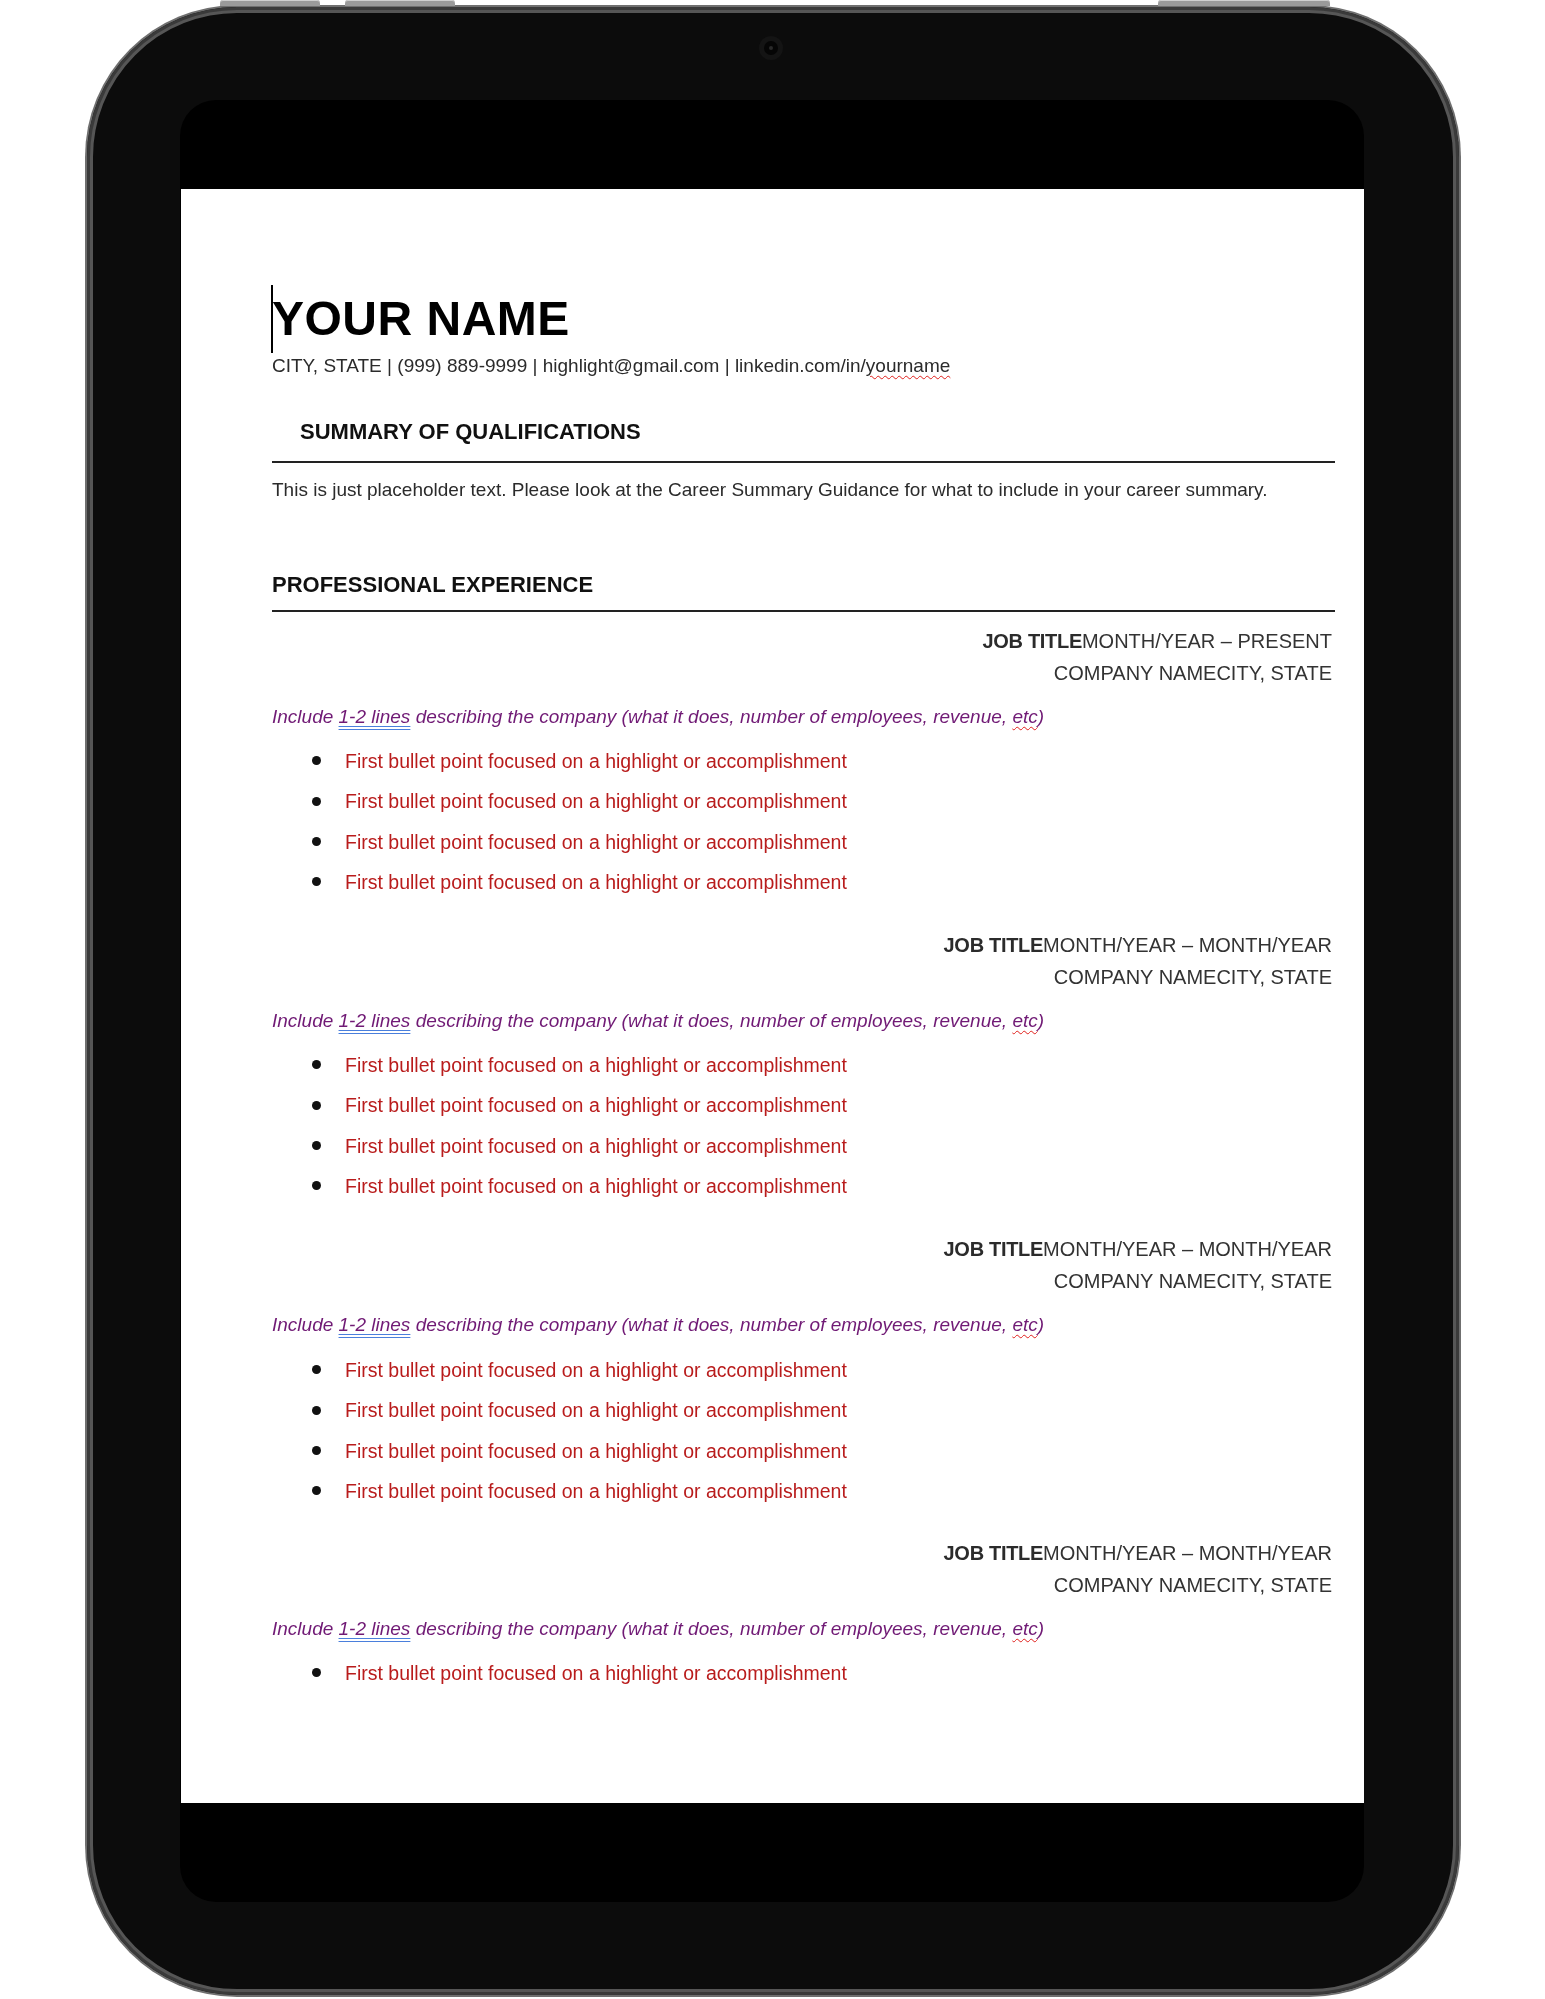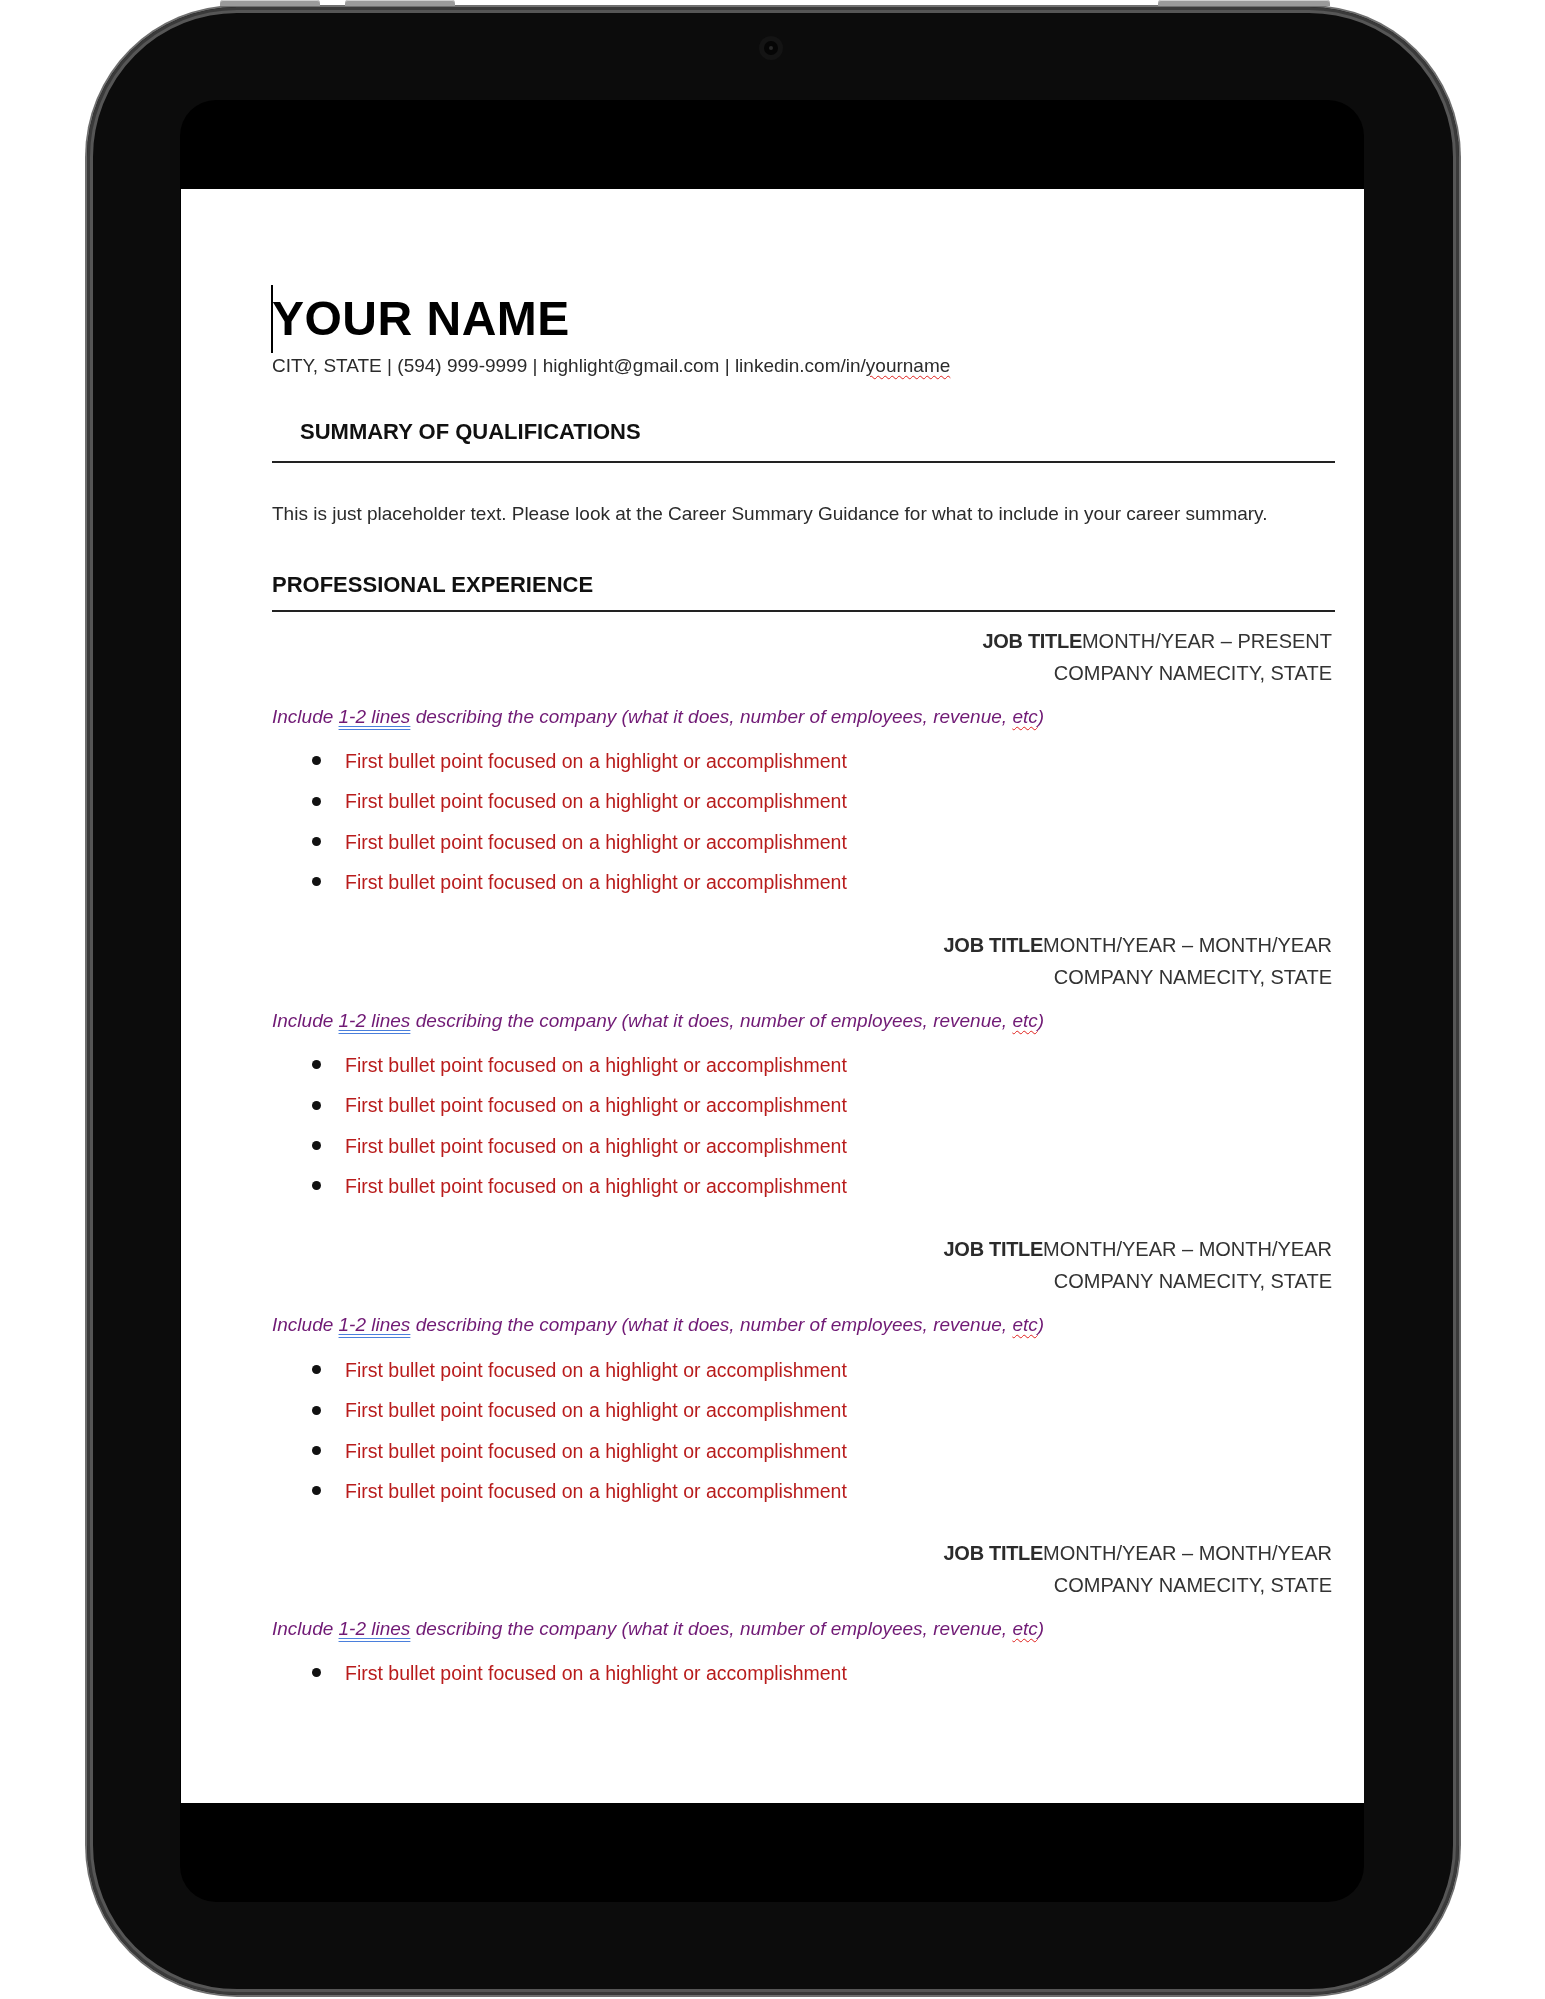--- a/index.html
+++ b/index.html
@@ -59,26 +59,26 @@
   <div class="side-btn" style="left:1071px;width:172px;top:-7px;"></div>
 </div>
 <div class="camera"></div>
 <div class="screen"></div>
 
 <div class="page">
   <div class="cursor"></div>
   <div class="abs name">YOUR NAME</div>
 
   <div class="abs contact">
-    <span>CITY, STATE</span><span> | </span><span>(594) 999-9999</span><span> | </span><span>highlight@gmail.com</span><span> | </span><span>linkedin.com/in/</span><span class="squiggle-red">yourname</span>
+    <span>CITY, STATE</span><span> | </span><span>(999) 889-9999</span><span> | </span><span>highlight@gmail.com</span><span> | </span><span>linkedin.com/in/</span><span class="squiggle-red">yourname</span>
   </div>
 
   <div class="abs section-title" style="top:229px;margin-left:28px;">SUMMARY OF QUALIFICATIONS</div>
   <div class="rule" style="top:272px;"></div>
-  <div class="abs body-text" style="top:285px;margin-top:24px;">This is just placeholder text. Please look at the Career Summary Guidance for what to include in your career summary.</div>
+  <div class="abs body-text" style="top:285px;">This is just placeholder text. Please look at the Career Summary Guidance for what to include in your career summary.</div>
 
   <div class="abs section-title" style="top:382px;">PROFESSIONAL EXPERIENCE</div>
   <div class="rule" style="top:421px;"></div>
 
   <div id="jobs">
       <div class="row" style="top: 439px;">
         <span class="job-title">JOB TITLE</span>
         <span>MONTH/YEAR – PRESENT</span>
       </div>
       <div class="row" style="top: 471px;">

